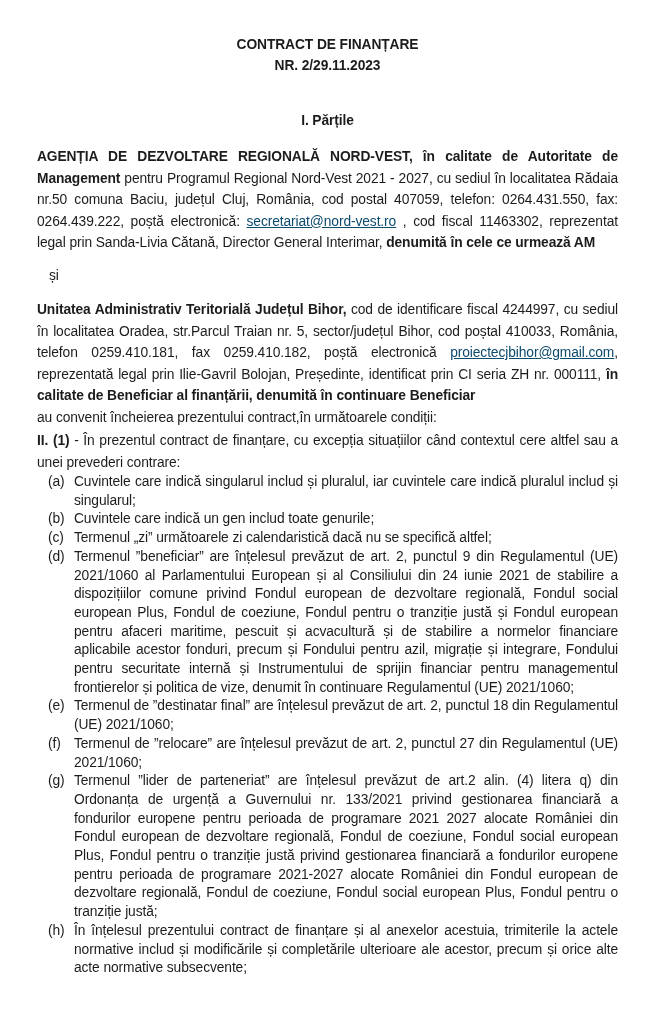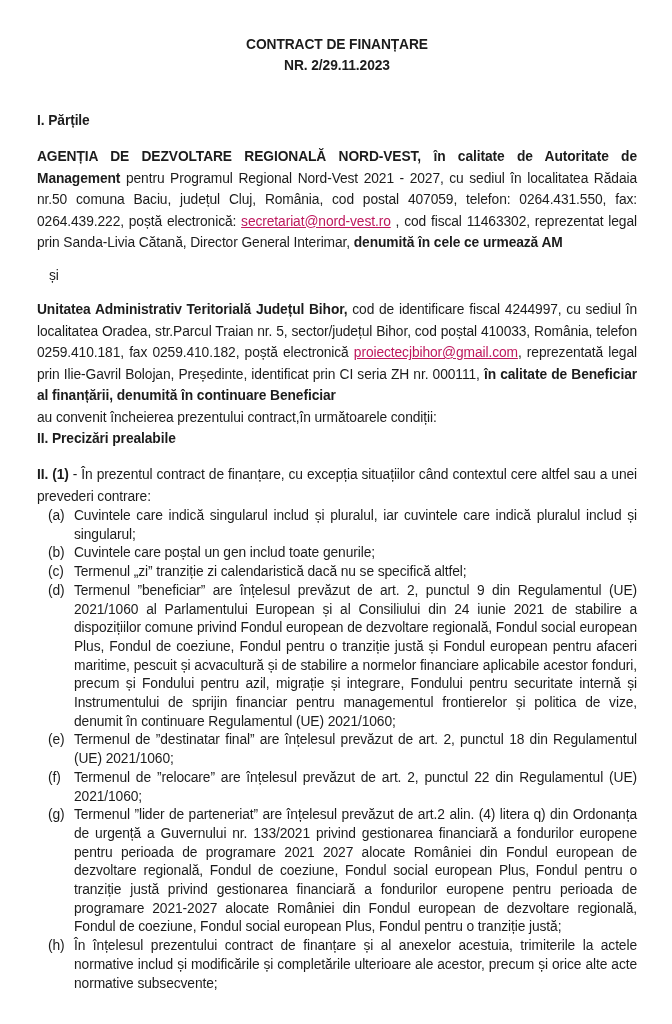--- a/index.html
+++ b/index.html
@@ -1,40 +1,41 @@
 <!DOCTYPE html>
 <html lang="ro"><head>
 <meta charset="utf-8">
 <style>
   * { box-sizing: border-box; margin: 0; padding: 0; }
   html, body { width: 672px; height: 1024px; }
   body { background: #ffffff; overflow: hidden; }
   .page {
     width: 672px; height: 1024px;
-    padding: 34px 35px 0 37px;
+    padding: 34px 54px 0 37px;
     font-family: "Liberation Sans", sans-serif;
     font-size: 13.8px;
     line-height: 21.5px;
     color: #1c1c1c;
     letter-spacing: -0.1px;
   }
   .doc-title {
     text-align: center;
     font-weight: 700;
     line-height: 21px;
     margin-bottom: 36px;
   }
   .heading {
     font-weight: 700;
     line-height: 18px;
     margin: 0 0 16px 0;
+    text-align: center;
   }
   .para { text-align: justify; }
   .b { font-weight: 700; }
-  .email-link { color: #be185d; text-decoration: underline; cursor: pointer; }
+  .email-link { color: #0c4a6e; text-decoration: underline; cursor: pointer; }
   .mb11 { margin-bottom: 11px; }
   .mb13 { margin-bottom: 13px; margin-left: 12px; }
   .mb8  { }
   .mb14 { margin-bottom: 2px; }
   .defs { list-style: none; }
   .defs li {
     display: flex;
     padding-left: 11px;
     line-height: 18.7px;
   }
@@ -54,48 +55,47 @@
   <div class="heading">I. Părțile</div>
 
   <p class="para mb11"><span class="b">AGENȚIA DE DEZVOLTARE REGIONALĂ NORD-VEST, în calitate de Autoritate de Management</span><span> pentru Programul Regional Nord-Vest 2021 - 2027, cu sediul în localitatea Rădaia nr.50 comuna Baciu, județul Cluj, România, cod postal 407059, telefon: 0264.431.550, fax: 0264.439.222, poștă electronică: </span><a class="email-link">secretariat@nord-vest.ro</a><span> , cod fiscal 11463302, reprezentat legal prin Sanda-Livia Cătană, Director General Interimar, </span><span class="b">denumită în cele ce urmează AM</span></p>
 
   <p class="para mb13">și</p>
 
   <p class="para mb8"><span class="b">Unitatea Administrativ Teritorială Județul Bihor,</span><span> cod de identificare fiscal 4244997, cu sediul în localitatea Oradea, str.Parcul Traian nr. 5, sector/județul Bihor, cod poștal 410033, România, telefon 0259.410.181, fax 0259.410.182, poștă electronică </span><a class="email-link">proiectecjbihor@gmail.com</a><span>, reprezentată legal prin Ilie-Gavril Bolojan, Președinte, identificat prin CI seria ZH nr. 000111, </span><span class="b">în calitate de Beneficiar al finanțării, denumită în continuare Beneficiar</span></p>
 
   <p class="para mb14">au convenit încheierea prezentului contract,în următoarele condiții:</p>
 
-  <div class="heading">II. Precizări prealabile</div>
 
   <p class="para"><span class="b">II. (1)</span><span> - În prezentul contract de finanțare, cu excepția situațiilor când contextul cere altfel sau a unei prevederi contrare:</span></p>
 
   <ol class="defs">
     <li>
         <span class="m">(a)</span>
         <span class="t">Cuvintele care indică singularul includ și pluralul, iar cuvintele care indică pluralul includ și singularul;</span>
       </li>
     <li>
         <span class="m">(b)</span>
-        <span class="t">Cuvintele care poștal un gen includ toate genurile;</span>
+        <span class="t">Cuvintele care indică un gen includ toate genurile;</span>
       </li>
     <li>
         <span class="m">(c)</span>
-        <span class="t">Termenul „zi” tranziție zi calendaristică dacă nu se specifică altfel;</span>
+        <span class="t">Termenul „zi” următoarele zi calendaristică dacă nu se specifică altfel;</span>
       </li>
     <li>
         <span class="m">(d)</span>
         <span class="t">Termenul ”beneficiar” are înțelesul prevăzut de art. 2, punctul 9 din Regulamentul (UE) 2021/1060 al Parlamentului European și al Consiliului din 24 iunie 2021 de stabilire a dispozițiilor comune privind Fondul european de dezvoltare regională, Fondul social european Plus, Fondul de coeziune, Fondul pentru o tranziție justă și Fondul european pentru afaceri maritime, pescuit și acvacultură și de stabilire a normelor financiare aplicabile acestor fonduri, precum și Fondului pentru azil, migrație și integrare, Fondului pentru securitate internă și Instrumentului de sprijin financiar pentru managementul frontierelor și politica de vize, denumit în continuare Regulamentul (UE) 2021/1060;</span>
       </li>
     <li>
         <span class="m">(e)</span>
         <span class="t">Termenul de ”destinatar final” are înțelesul prevăzut de art. 2, punctul 18 din Regulamentul (UE) 2021/1060;</span>
       </li>
     <li>
         <span class="m">(f)</span>
-        <span class="t">Termenul de ”relocare” are înțelesul prevăzut de art. 2, punctul 22 din Regulamentul (UE) 2021/1060;</span>
+        <span class="t">Termenul de ”relocare” are înțelesul prevăzut de art. 2, punctul 27 din Regulamentul (UE) 2021/1060;</span>
       </li>
     <li>
         <span class="m">(g)</span>
         <span class="t">Termenul ”lider de parteneriat” are înțelesul prevăzut de art.2 alin. (4) litera q) din Ordonanța de urgență a Guvernului nr. 133/2021 privind gestionarea financiară a fondurilor europene pentru perioada de programare 2021 2027 alocate României din Fondul european de dezvoltare regională, Fondul de coeziune, Fondul social european Plus, Fondul pentru o tranziție justă privind gestionarea financiară a fondurilor europene pentru perioada de programare 2021-2027 alocate României din Fondul european de dezvoltare regională, Fondul de coeziune, Fondul social european Plus, Fondul pentru o tranziție justă;</span>
       </li>
     <li>
         <span class="m">(h)</span>
         <span class="t">În înțelesul prezentului contract de finanțare și al anexelor acestuia, trimiterile la actele normative includ și modificările și completările ulterioare ale acestor, precum și orice alte acte normative subsecvente;</span>
       </li>
   </ol>

